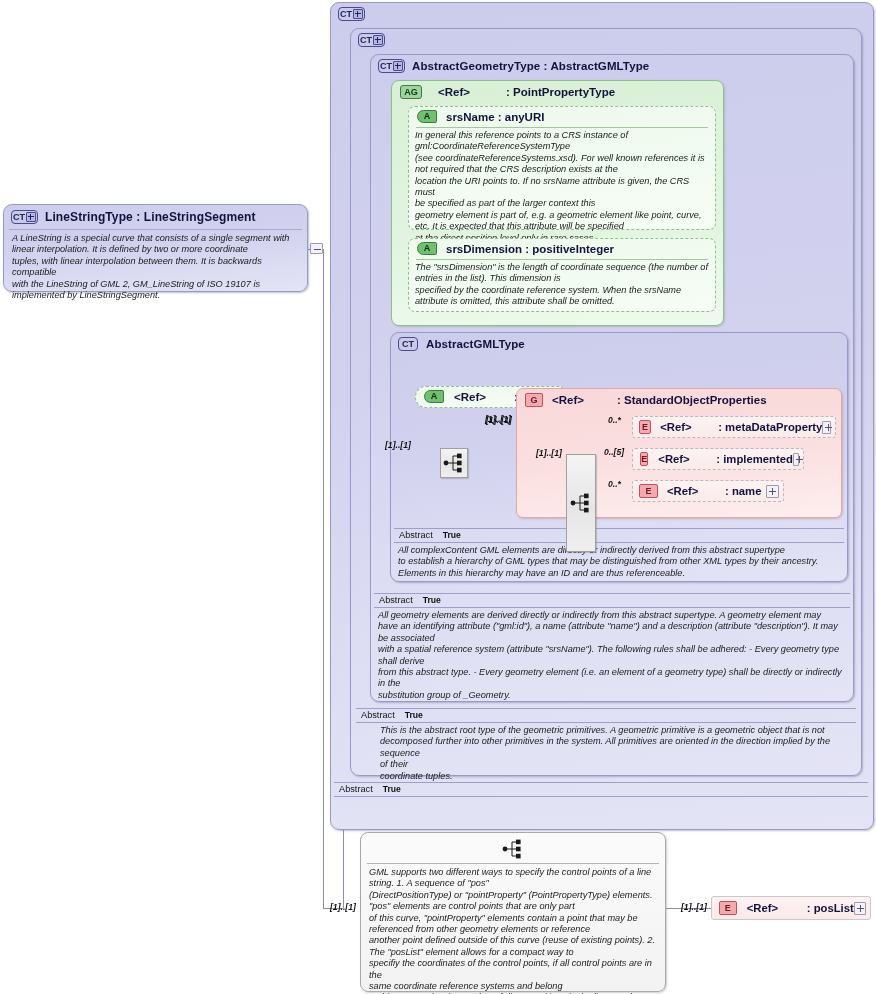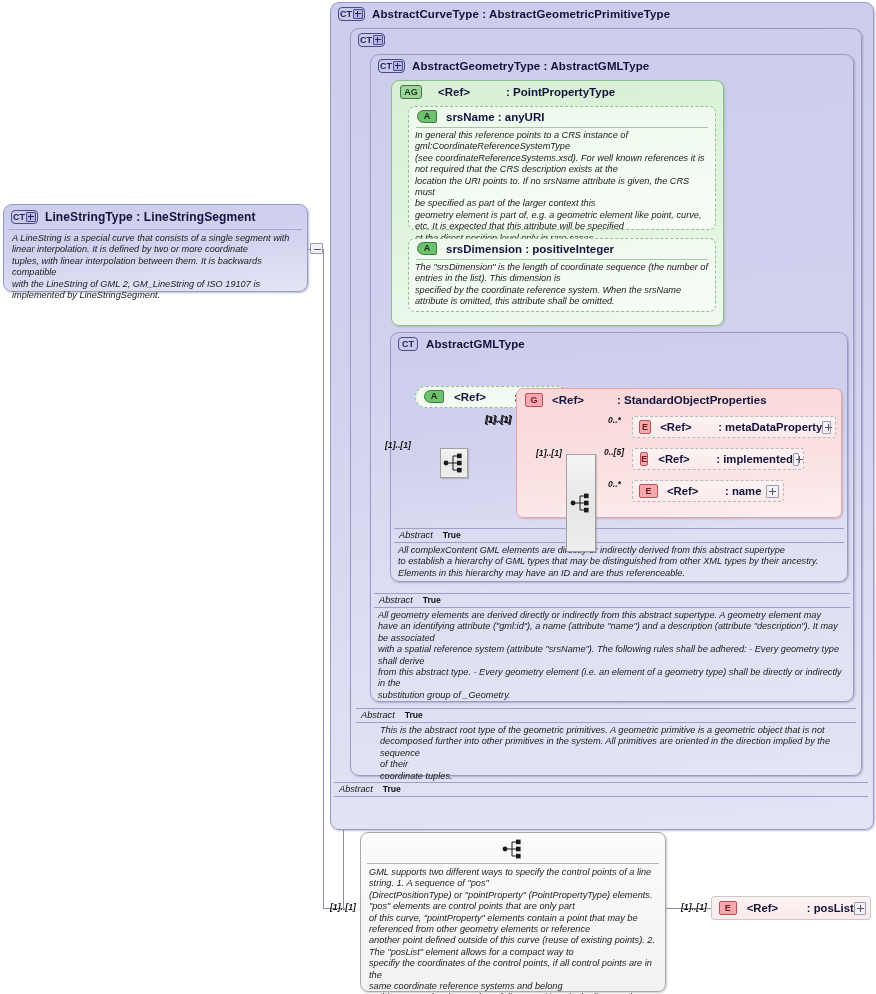--- a/index.html
+++ b/index.html
@@ -60,21 +60,21 @@
   
   .doc{
     font-style:italic;font-size:9.2px;line-height:11.4px;color:#1a1a1a;
     white-space:pre-line;
   }
   .doc-sep{border-top:1px solid #a9a9cd;margin:2px 5px 3px 5px;}
   .abstract-row{
     display:flex;gap:10px;align-items:baseline;padding:1px 5px 2px 5px;
     font-size:9.2px;
   }
-  .abstract-row .k{font-style:italic;color:#111;}
+  .abstract-row .k{color:#111;}
   .abstract-row .v{font-weight:bold;font-size:8.6px;color:#111;}
   .rule{border-top:1px solid #9f9fc6;height:0;}
 
   
   .ag-box{
     border:1px solid #8cc08c;border-radius:8px;
     background:linear-gradient(175deg,#d8f0d6 0%,#e2f4e0 60%,#eefaed 100%);
     box-shadow:1px 1px 2px rgba(120,160,120,.4);
   }
   .attr-box{
@@ -179,21 +179,20 @@
 with the LineString of GML 2, GM_LineString of ISO 19107 is
 implemented by LineStringSegment.</div>
 </div>
 
 <div class="abs ct-box" style="left:330px;top:2px;width:544px;height:828px;">
   <div class="ct-title" style="padding-top:4px;">
     <span class="badge badge-ct">
       <span>CT</span>
         <span class="pl"></span>
     </span>
-    <span>AbstractCurveType : AbstractGeometricPrimitiveType</span>
   </div>
 </div>
 
 <div class="abs" style="left:334px;top:782px;width:534px;">
   <div class="rule"></div>
   <div class="abstract-row">
     <span class="k">Abstract</span>
     <span class="v">True</span>
   </div>
   <div class="rule"></div>

